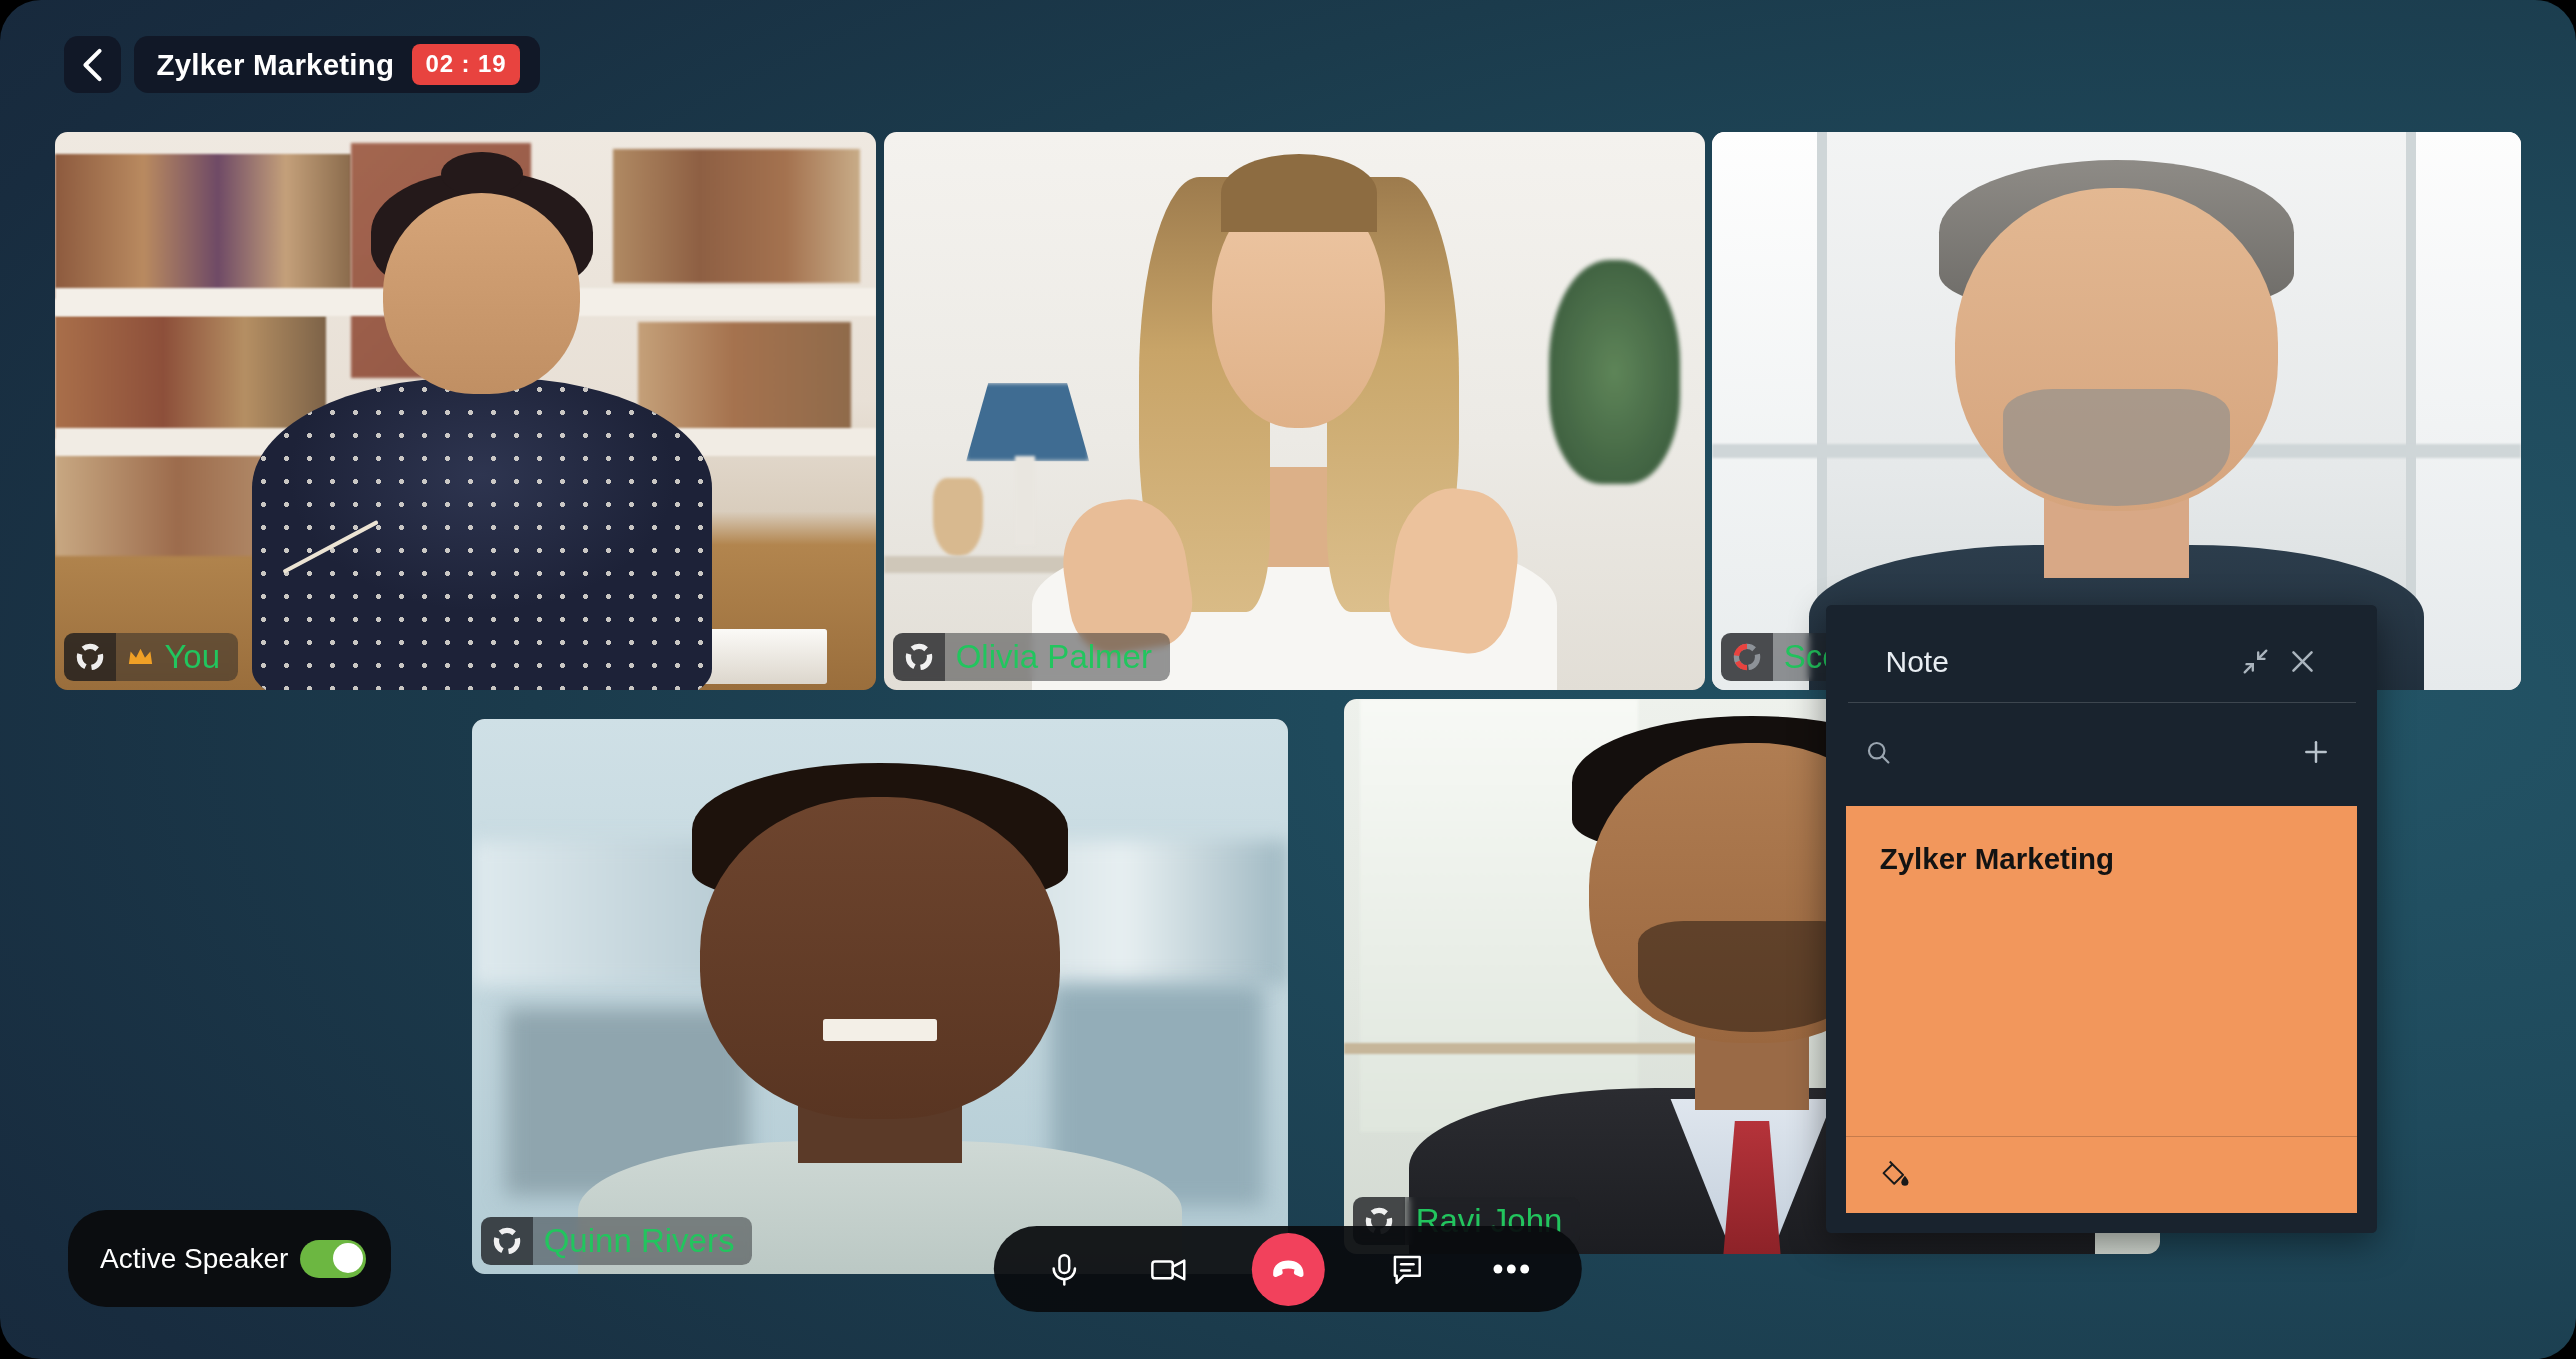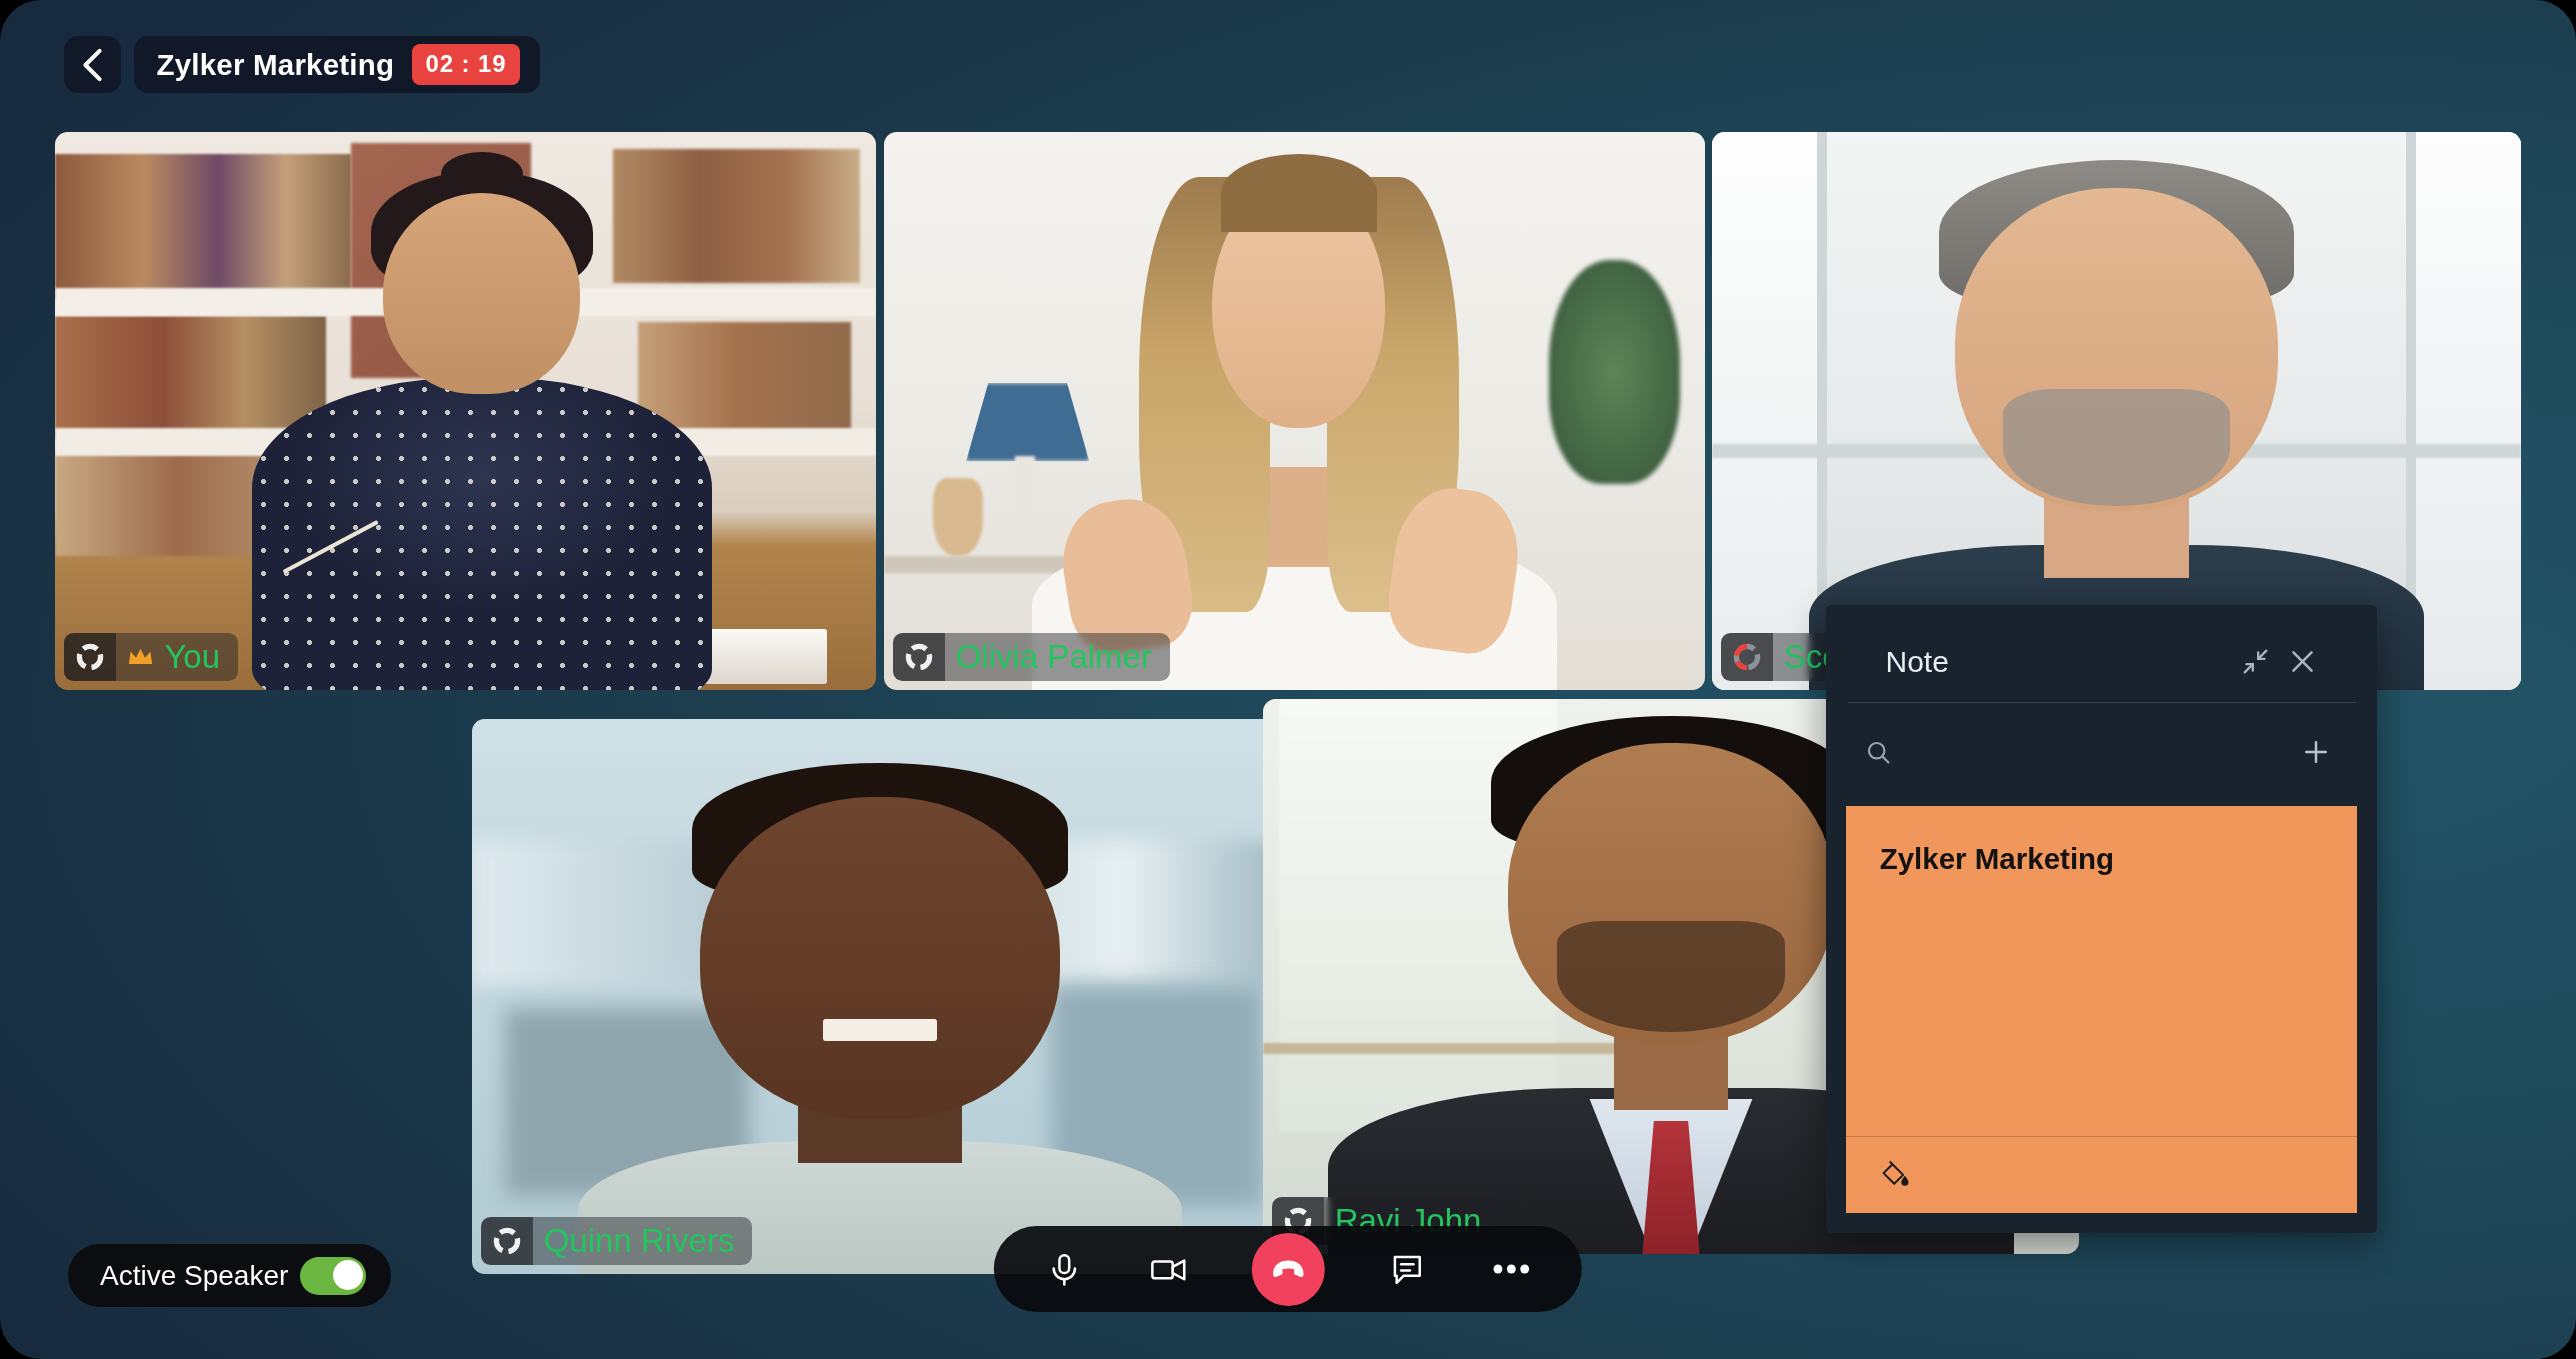--- a/index.html
+++ b/index.html
@@ -216,21 +216,21 @@
     line-height:1.62;white-space:nowrap;
   }
   .note-card .cfoot{
     border-top:0.9px solid rgba(0,0,0,.18);
     height:77px;display:flex;align-items:center;padding:0 34px;
   }
 
   
   .active-speaker{
     position:absolute;left:68px;bottom:52px;
-    height:63px;border-radius:38px;background:#0b0d10;
+    height:97px;border-radius:38px;background:#0b0d10;
     display:flex;align-items:center;gap:12px;
     padding:0 25px 0 32px;z-index:50;cursor:pointer;
   }
   .active-speaker .lbl{color:#fff;font-size:28px;white-space:nowrap;}
   .switch{width:66px;height:38px;border-radius:19px;background:#6cb741;position:relative;flex:0 0 auto;}
   .switch i{position:absolute;top:3.6px;right:3.6px;width:30px;height:30px;border-radius:50%;background:#fff;}
 
   .call-bar{
     position:absolute;left:50%;transform:translateX(-50%);
     bottom:47px;
@@ -364,21 +364,21 @@
         <div class="namechip">
           <span class="audio">
             <svg width="30" height="30" viewBox="0 0 34 34">
               <circle cx="17" cy="17" r="12" fill="none" stroke="#ffffff" stroke-width="6" stroke-dasharray="17 7" opacity=".92"></circle>
             </svg>
           </span>
           <span class="nm">Quinn Rivers</span>
         </div>
       </div>
 
-      <div class="tile" style="left:1263px;top:699px;width:816px;height:555px;text-decoration:underline;">
+      <div class="tile" style="left:1344px;top:699px;width:816px;height:555px;text-decoration:underline;">
         <div class="scene s5">
           <div class="winpane"></div>
             <div class="winpane2"></div>
             <div class="rail"></div>
           <div class="suit"></div>
             <div class="shirt5"></div>
             <div class="tie"></div>
           <div class="neck5"></div>
           <div class="hair5"></div>
             <div class="head5"></div>

